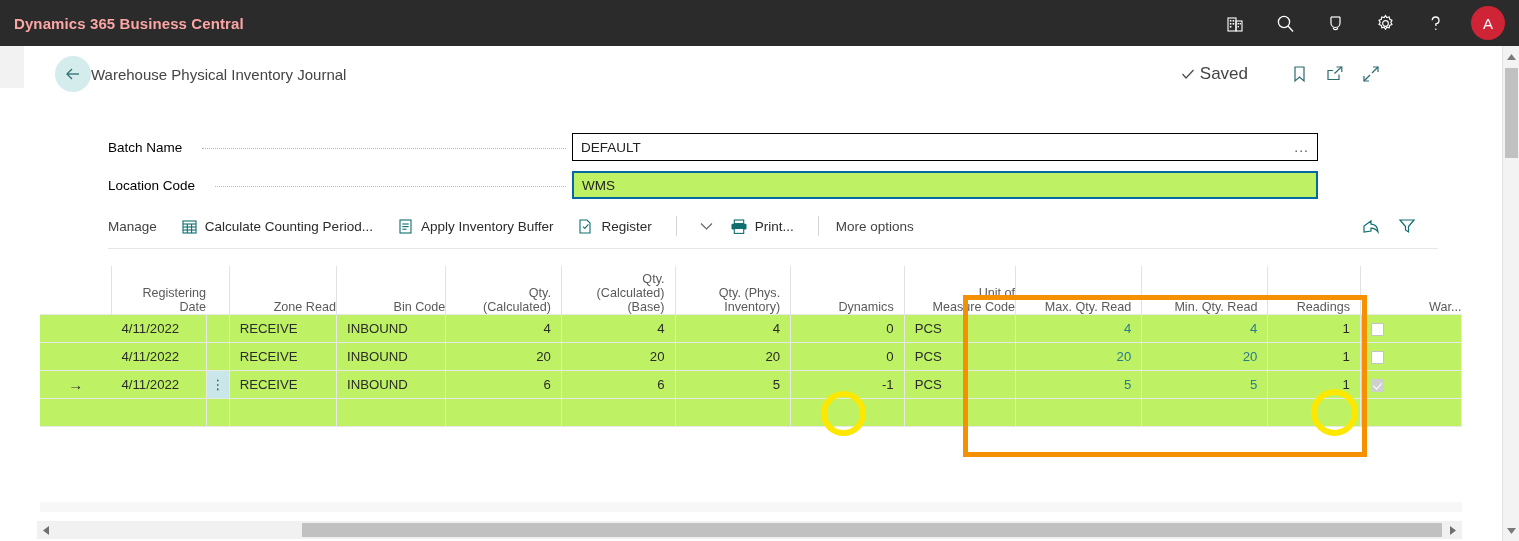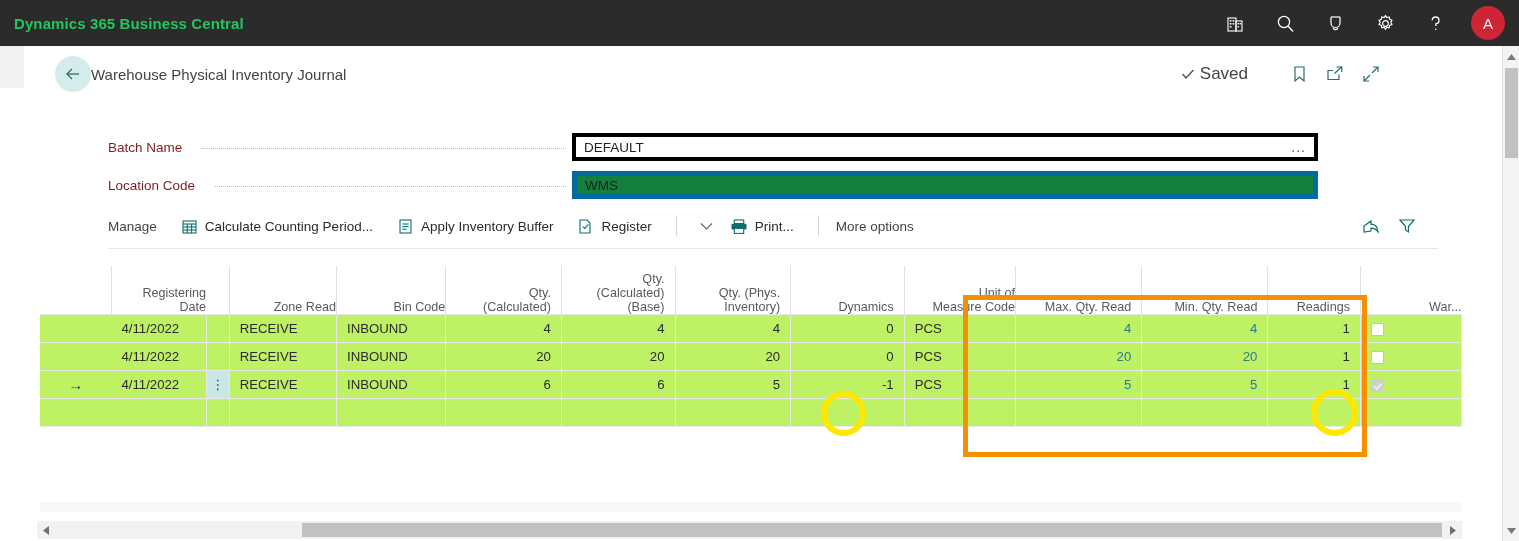--- a/index.html
+++ b/index.html
@@ -10,21 +10,21 @@
     overflow: hidden;
   }
   .app { position: relative; width: 1519px; height: 541px; background:#fff; }
 
   
   .titlebar {
     position:absolute; left:0; top:0; width:1519px; height:46px;
     background:#2b2b2b; display:flex; align-items:center;
   }
   .app-title {
-    color:#22c55e; font-size:15px; font-weight:bold;
+    color:#fca5a5; font-size:15px; font-weight:bold;
     margin-left:14px; letter-spacing:.1px; white-space:nowrap;
   }
   .titlebar-icons {
     margin-left:auto; display:flex; align-items:center; gap:22px;
     padding-right:14px;
   }
   .tb-icon {
     width:28px; height:28px; display:flex; align-items:center; justify-content:center;
     color:#ffffff; cursor:pointer;
   }
@@ -67,35 +67,35 @@
   }
   .hdr-icon {
     width:30px; height:30px; display:flex; align-items:center; justify-content:center;
     color:#2d6b6e; cursor:pointer; margin-left:6px;
   }
 
   
   .fields { position:absolute; left:0; top:82px; width:1440px; }
   .field-row { display:flex; align-items:center; height:38px; }
   .field-label {
-    width:548px; padding-left:84px; font-size:13.5px; color:#7f1d1d;
+    width:548px; padding-left:84px; font-size:13.5px; color:#000000;
     white-space:nowrap; display:flex; align-items:baseline; gap:12px;
   }
   .lbl-text { flex:0 0 auto; }
   .dots {
     flex:1 1 auto; margin-left:8px; margin-right:6px;
     border-bottom:1px dotted #b9b9b9; transform:translateY(-3px); height:1px;
   }
   .field-input {
     width:746px; height:28px; display:flex; align-items:center;
     padding:0 8px; font-size:13.5px; color:#222;
     position:relative;
   }
-  .field-input.editable { background:#fff; border:4px solid #000000; }
-  .field-input.readonly { background:#15803d; border:5px solid #0369a1; }
+  .field-input.editable { background:#fff; border:1px solid #000000; }
+  .field-input.readonly { background:#bef264; border:2px solid #0369a1; }
   .field-ellipsis {
     position:absolute; right:8px; top:50%; transform:translateY(-50%);
     color:#555; font-size:14px; letter-spacing:1px; cursor:pointer;
   }
 
   
   .toolbar {
     position:absolute; left:0; top:158px; width:1440px; height:44px;
     display:flex; align-items:center; padding-left:84px;
   }

